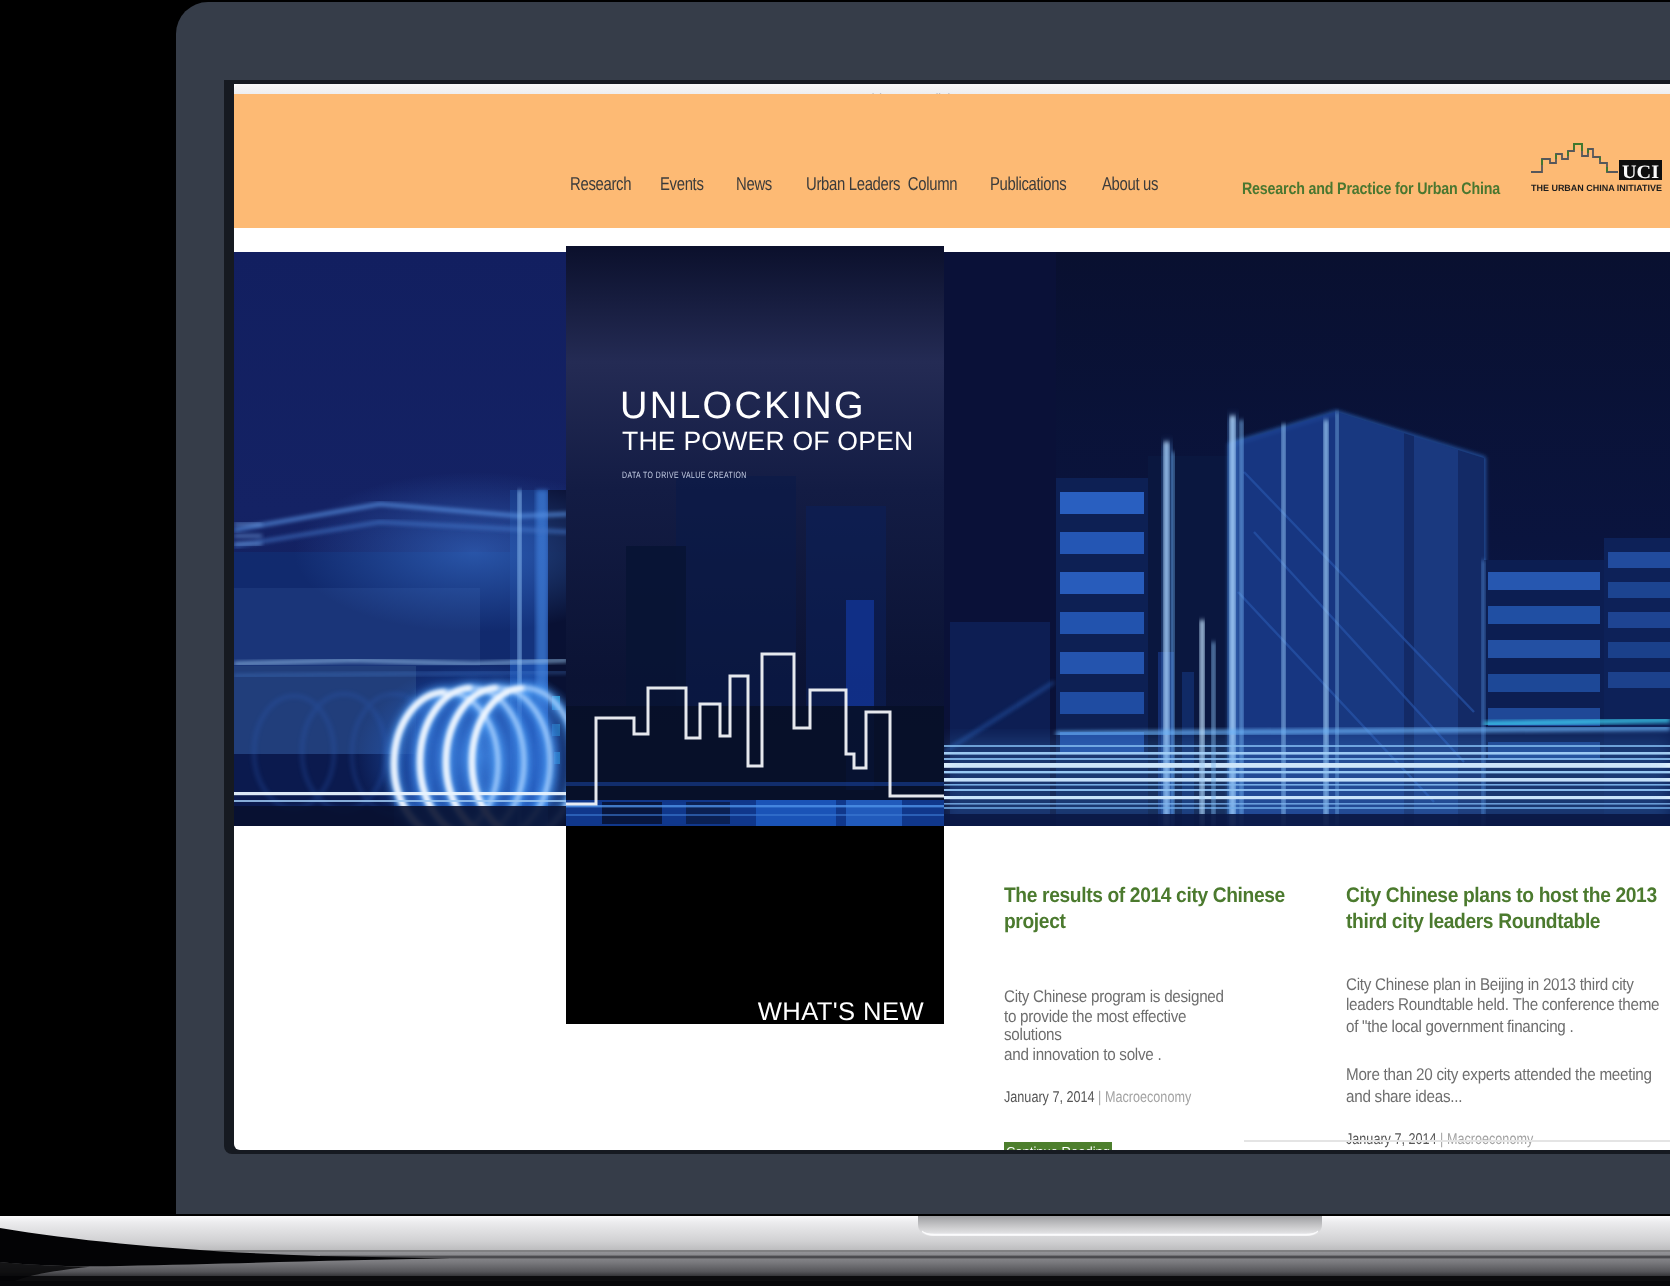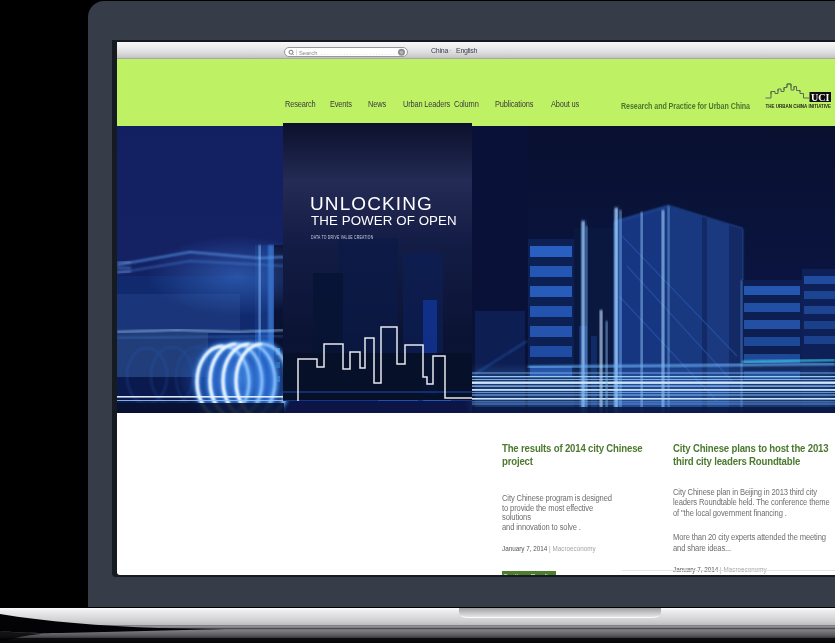--- a/index.html
+++ b/index.html
@@ -3,25 +3,25 @@
 <meta charset="utf-8">
 <style>
   html,body{margin:0;padding:0}
   body{width:835px;height:643px;background:#000;overflow:hidden;position:relative;font-family:"Liberation Sans",sans-serif}
   #bezel{position:absolute;left:88px;top:1px;width:747px;height:606px;background:#363d49;border-radius:16px 0 0 0}
   #glass{position:absolute;left:112px;top:40px;width:723px;height:537px;background:#161a21;border-bottom-left-radius:4px}
   #site{position:absolute;left:117px;top:42px;width:718px;height:533px;background:#ffffff;overflow:hidden;border-bottom-left-radius:3px}
   #chrome{position:absolute;left:0;top:0;width:718px;height:17px;background:linear-gradient(180deg,#f8f8f8 0%,#ededef 35%,#dadadc 70%,#c3c3c5 100%);border-radius:3px 0 0 0;border-bottom:1px solid #a8a8aa;box-sizing:border-box}
   #searchpill{position:absolute;left:167px;top:4.5px;width:124px;height:10px;background:#fff;border:0.5px solid #98989c;border-radius:6px;box-sizing:border-box}
   .chinatxt{position:absolute;top:4px;font-size:7px;color:#3c404a;line-height:10px;letter-spacing:-0.25px}
-  #header{position:absolute;left:0;top:17px;width:718px;height:67px;background:#bef264}
+  #header{position:absolute;left:0;top:5px;width:718px;height:67px;background:#fdba74}
   .nav{position:absolute;top:40px;font-size:9.3px;color:#3b3b3b;white-space:nowrap;letter-spacing:-0.2px;transform:scaleX(0.8);transform-origin:left top}
   #tagline{position:absolute;left:504px;top:41.8px;font-size:8.4px;font-weight:bold;color:#4a7730;white-space:nowrap;transform:scaleX(0.85);transform-origin:left top;letter-spacing:-0.1px}
   #hero{position:absolute;left:0;top:84px;width:718px;height:287px;background:#0c1545;overflow:hidden}
-  #panel{position:absolute;left:166px;top:81px;width:189px;height:278px;background:#0369a1;overflow:hidden}
+  #panel{position:absolute;left:166px;top:81px;width:189px;height:389px;background:#0369a1;overflow:hidden}
   #panelblack{position:absolute;left:0;top:290px;width:189px;height:99px;background:#000}
   .ptxt{position:absolute;color:#fff;white-space:nowrap}
   .h3{position:absolute;font-weight:bold;color:#4b7a2e;font-size:10.5px;line-height:13.2px;transform:scaleX(0.915);transform-origin:left top;letter-spacing:-0.2px;white-space:nowrap}
   .body{position:absolute;color:#6e6e6e;font-size:8.5px;line-height:9.6px;transform:scaleX(0.895);transform-origin:left top;letter-spacing:-0.15px;white-space:nowrap}
   .date{position:absolute;font-size:7.8px;color:#555;transform:scaleX(0.81);transform-origin:left top;white-space:nowrap}
   .date .cat{color:#a3a3a3}
   #btn{position:absolute;left:385px;top:529px;width:54px;height:14px;background:#4d7f2d;color:#fff;font-size:6.5px;text-align:center;line-height:11px;white-space:nowrap}
 </style>
 </head>
 <body>

